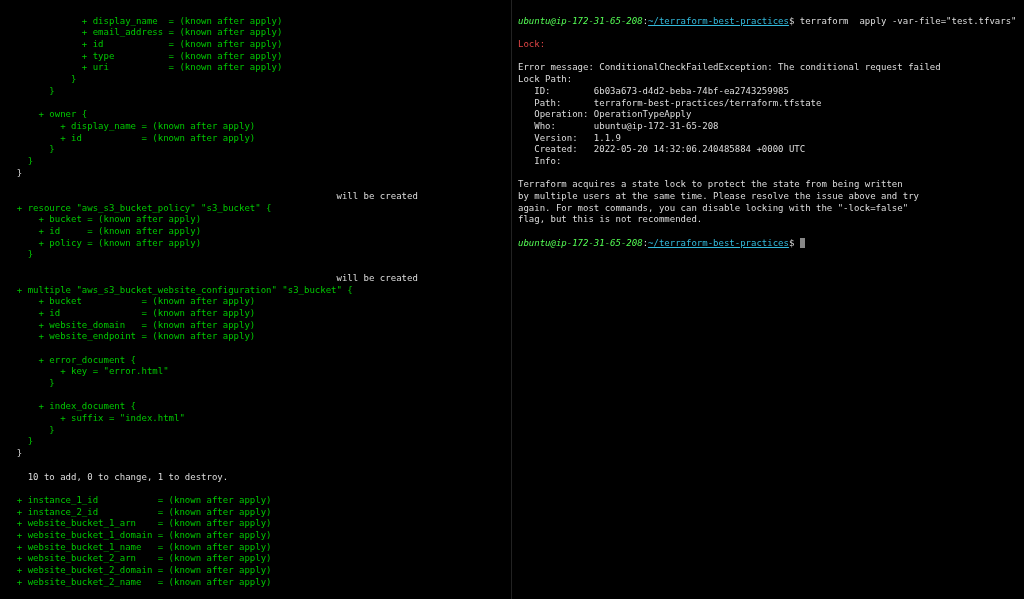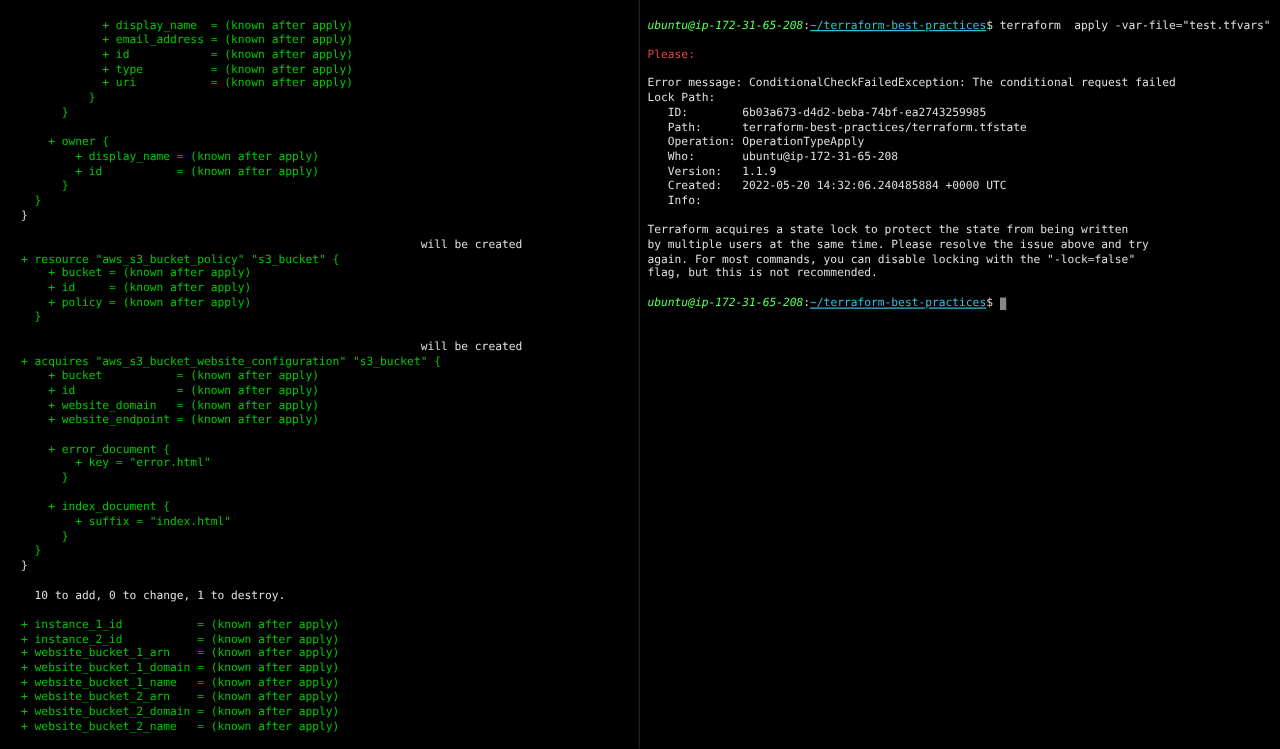--- a/index.html
+++ b/index.html
@@ -56,21 +56,21 @@
 <span class="white">  }</span>
 
 <span class="white">                                                             will be created</span>
 <span class="green">  + resource "aws_s3_bucket_policy" "s3_bucket" {</span>
 <span class="green">      + bucket = (known after apply)
       + id     = (known after apply)
       + policy = (known after apply)
     }</span>
 
 <span class="white">                                                             will be created</span>
-<span class="green">  + acquires "aws_s3_bucket_website_configuration" "s3_bucket" {</span>
+<span class="green">  + multiple "aws_s3_bucket_website_configuration" "s3_bucket" {</span>
 <span class="green">      + bucket           = (known after apply)
       + id               = (known after apply)
       + website_domain   = (known after apply)
       + website_endpoint = (known after apply)
 
       + error_document {
           + key = "error.html"
         }
 
       + index_document {
@@ -90,21 +90,21 @@
   + website_bucket_2_domain = (known after apply)
   + website_bucket_2_name   = (known after apply)</span>
 
 
             
   </div>
 
   <div class="pane right">
 <span class="prompt-user">ubuntu@ip-172-31-65-208</span><span class="white">:</span><span class="prompt-path">~/terraform-best-practices</span><span class="white">$ terraform  apply -var-file="test.tfvars"</span>
 
-<span class="red">Please:</span>
+<span class="red">Lock:</span>
 
 <span class="white">Error message: ConditionalCheckFailedException: The conditional request failed</span>
 <span class="white">Lock Path:</span>
 <span class="white">   ID:        6b03a673-d4d2-beba-74bf-ea2743259985
    Path:      terraform-best-practices/terraform.tfstate
    Operation: OperationTypeApply
    Who:       ubuntu@ip-172-31-65-208
    Version:   1.1.9
    Created:   2022-05-20 14:32:06.240485884 +0000 UTC
    Info:</span>

